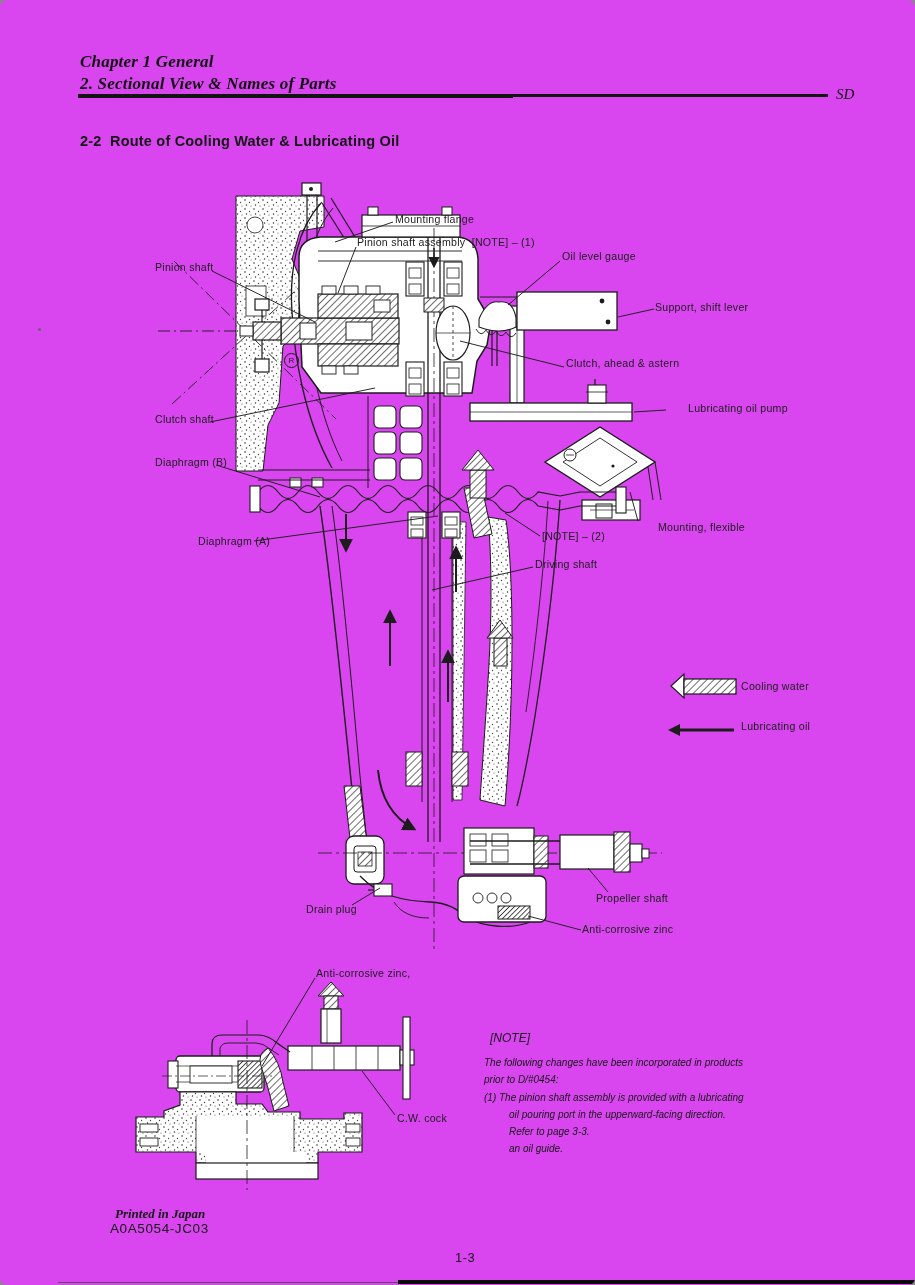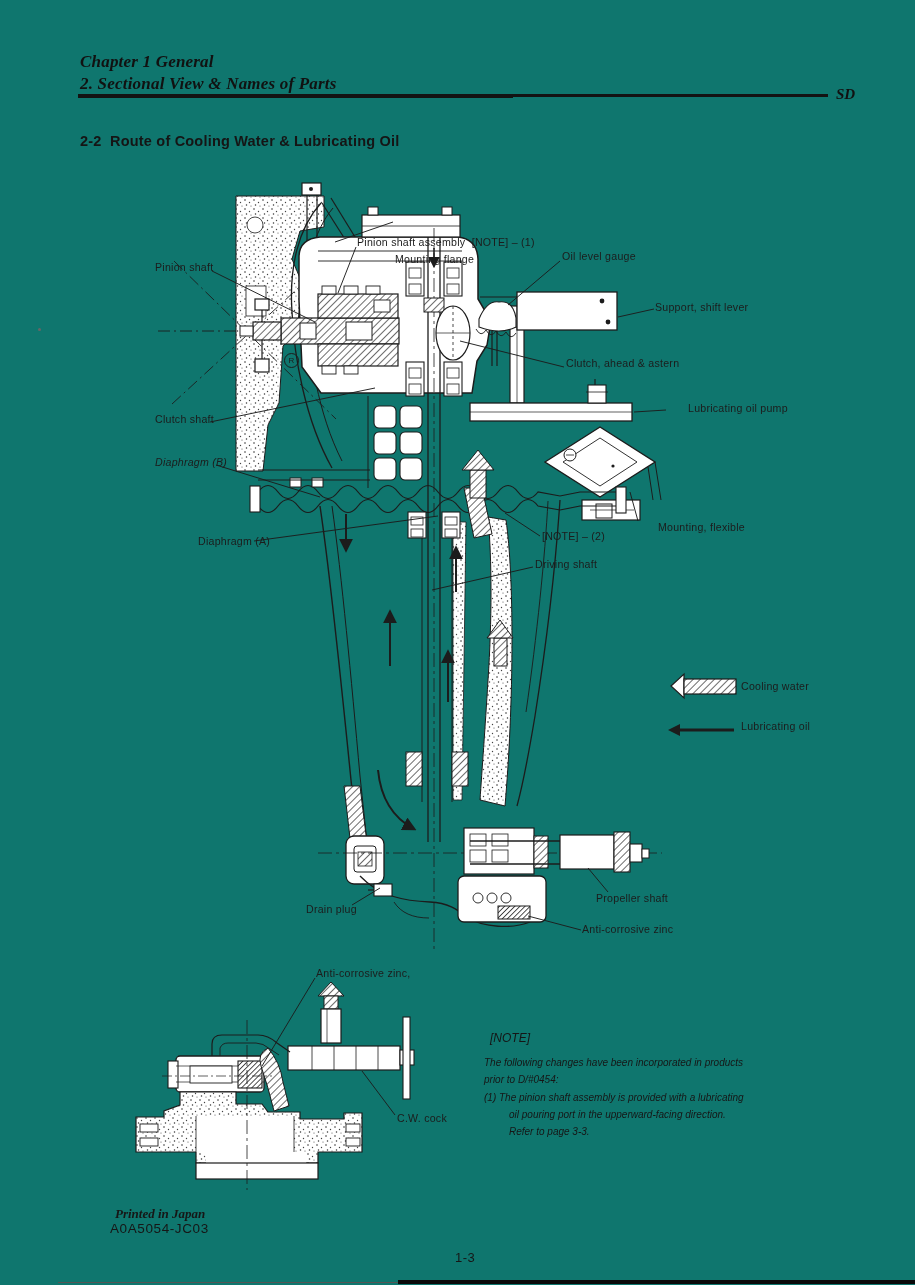--- a/index.html
+++ b/index.html
@@ -1,24 +1,24 @@
 <!DOCTYPE html>
 <html><head>
 <meta charset="utf-8">
 <style>
   html,body{margin:0;padding:0;background:#888;}
-  .page{position:relative;width:915px;height:1285px;margin:0 auto;background:#0f766e;overflow:hidden;
-        font-family:"Liberation Sans",sans-serif;color:#1b1b1b;}
+  .page{position:relative;width:915px;height:1285px;margin:0 auto;background:#d946ef;overflow:hidden;
+        font-family:"Liberation Sans",sans-serif;color:#1b1b1b;border-radius:7px;}
   
   .hline{position:absolute;left:80px;font-family:"Liberation Serif",serif;font-style:italic;font-weight:bold;
          font-size:17px;letter-spacing:.2px;color:#111;white-space:pre;}
   .rule{position:absolute;left:78px;top:94px;width:750px;height:3px;background:#131313;}
   .rule::after{content:"";position:absolute;left:0;top:3px;width:58%;height:1px;background:#131313;}
   .sd{position:absolute;left:836px;top:86px;font-family:"Liberation Serif",serif;font-style:italic;
-      font-weight:bold;font-size:15px;color:#111;}
+      font-weight:normal;font-size:15px;color:#111;}
   .sec-title{position:absolute;left:80px;top:133px;font-weight:bold;font-size:14.5px;letter-spacing:.2px;
              color:#151515;white-space:pre;}
   
   .lbl{position:absolute;font-size:10.6px;line-height:1.1;letter-spacing:.25px;color:#1c1c1c;white-space:pre;}
   .rmark{position:absolute;left:284px;top:353px;width:13px;height:13px;border:1px solid #1c1c1c;border-radius:50%;
          font-size:8px;line-height:13px;text-align:center;color:#1c1c1c;}
   
   .note-title{position:absolute;left:490px;top:1031px;font-style:italic;font-size:12px;color:#151515;}
   .note-body{position:absolute;left:484px;top:1054px;width:392px;font-style:italic;font-size:10px;
              line-height:17.3px;color:#161616;}
@@ -321,29 +321,29 @@
       </g>
       <line x1="247" y1="1020" x2="247" y2="1190" stroke-width=".8" stroke-dasharray="14 4 3 4"></line>
       <line x1="162" y1="1076" x2="272" y2="1076" stroke-width=".7" stroke-dasharray="10 3 2 3"></line>
       <g stroke-width=".95">
         <line x1="315" y1="978" x2="262" y2="1066"></line>
         <line x1="395" y1="1115" x2="362" y2="1071"></line>
       </g>
     </g>
   </svg>
 
-  <div class="lbl" style="left:395px;top:214px;margin-top:40px;">Mounting flange</div>
+  <div class="lbl" style="left:395px;top:214px;">Mounting flange</div>
   <div class="lbl" style="left:357px;top:237px;">Pinion shaft assembly  [NOTE] – (1)</div>
   <div class="lbl" style="left:562px;top:251px;">Oil level gauge</div>
   <div class="lbl" style="left:155px;top:262px;">Pinion shaft</div>
   <div class="lbl" style="left:655px;top:302px;">Support, shift lever</div>
   <div class="lbl" style="left:566px;top:358px;">Clutch, ahead &amp; astern</div>
   <div class="lbl" style="left:688px;top:403px;">Lubricating oil pump</div>
   <div class="lbl" style="left:155px;top:414px;">Clutch shaft</div>
-  <div class="lbl" style="left:155px;top:457px;font-style:italic;">Diaphragm (B)</div>
+  <div class="lbl" style="left:155px;top:457px;">Diaphragm (B)</div>
   <div class="lbl" style="left:640px;top:522px;padding-left:18px;">Mounting, flexible</div>
   <div class="lbl" style="left:198px;top:536px;">Diaphragm (A)</div>
   <div class="lbl" style="left:542px;top:531px;">[NOTE] – (2)</div>
   <div class="lbl" style="left:535px;top:559px;">Driving shaft</div>
   <div class="lbl" style="left:306px;top:904px;">Drain plug</div>
   <div class="lbl" style="left:596px;top:893px;">Propeller shaft</div>
   <div class="lbl" style="left:582px;top:924px;">Anti-corrosive zinc</div>
   <div class="rmark">R</div>
 
   <div class="lbl" style="left:741px;top:681px;">Cooling water</div>
@@ -352,20 +352,21 @@
   <div class="lbl" style="left:316px;top:968px;">Anti-corrosive zinc,</div>
   <div class="lbl" style="left:397px;top:1113px;">C.W. cock</div>
 
   <div class="note-title">[NOTE]</div>
   <div class="note-body">
     <div class="note-line">The following changes have been incorporated in products</div>
     <div class="note-line">prior to D/#0454:</div>
     <div class="note-line">(1) The pinion shaft assembly is provided with a lubricating</div>
     <div class="note-line ind">oil pouring port in the upperward-facing direction.</div>
     <div class="note-line ind">Refer to page 3-3.</div>
+    <div class="note-line ind">an oil guide.</div>
   </div>
 
   <div class="f-printed">Printed in Japan</div>
   <div class="f-code">A0A5054-JC03</div>
   <div class="f-page">1-3</div>
   <div class="bar-left"></div>
   <div class="bar-right"></div>
 
 </div>
 

